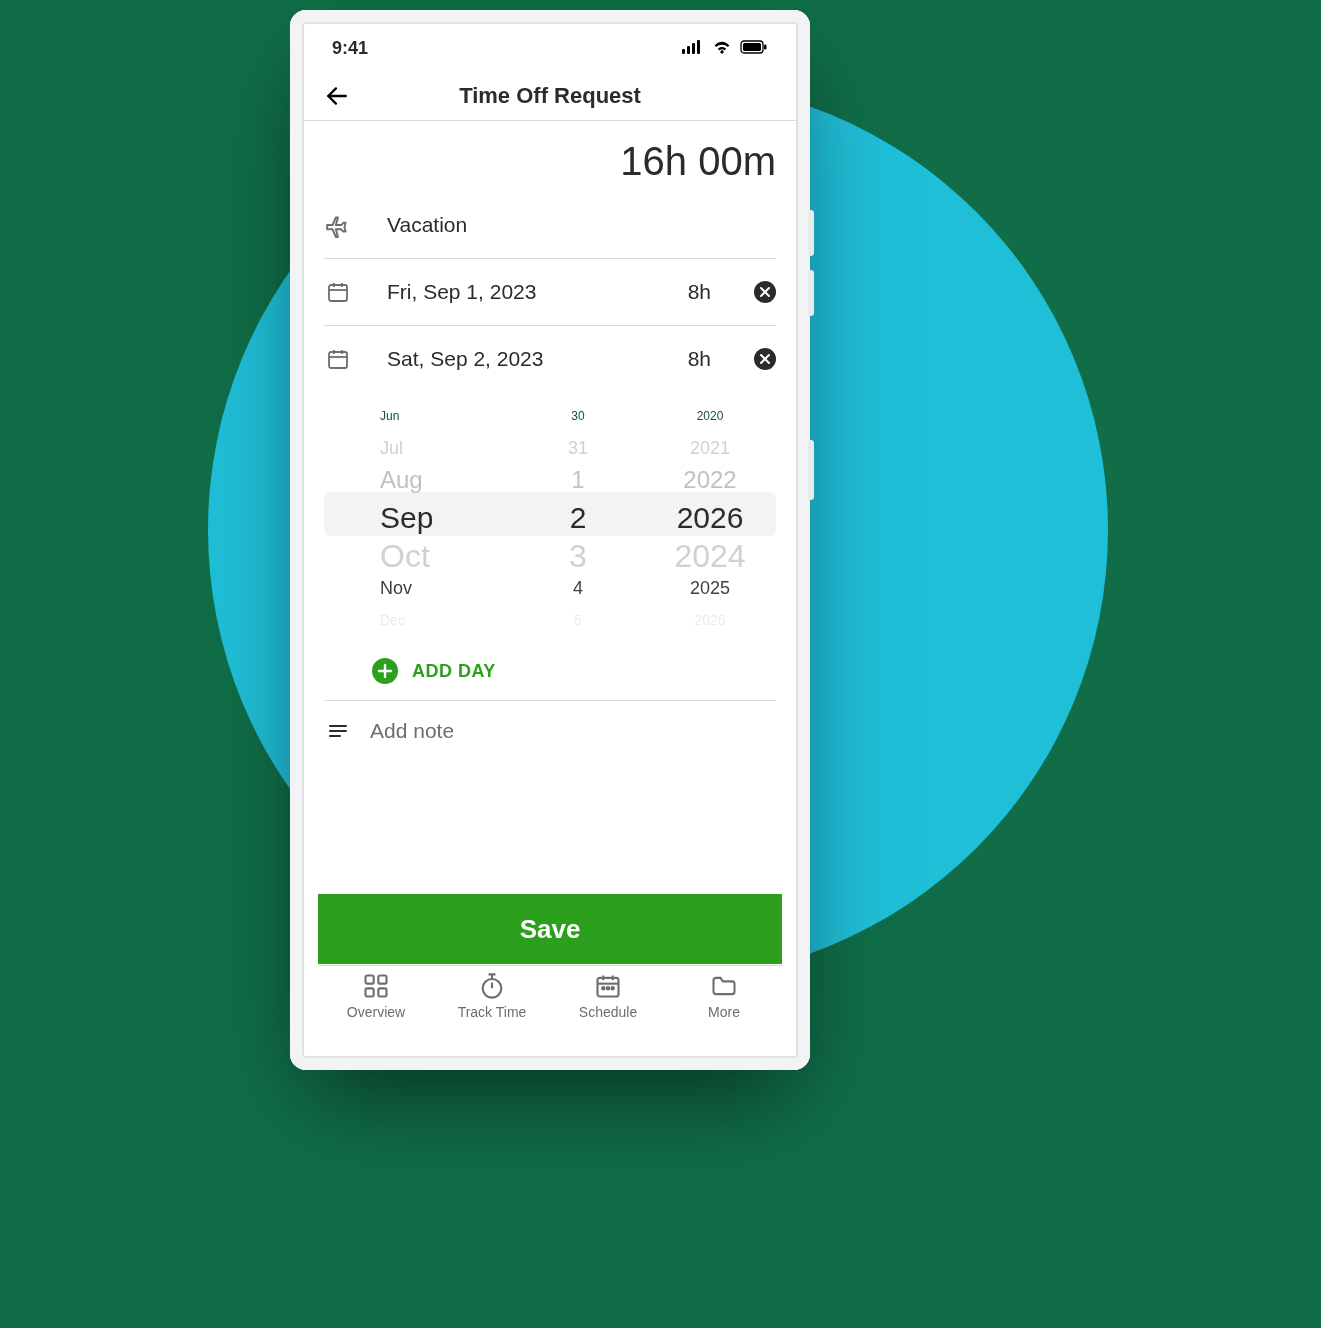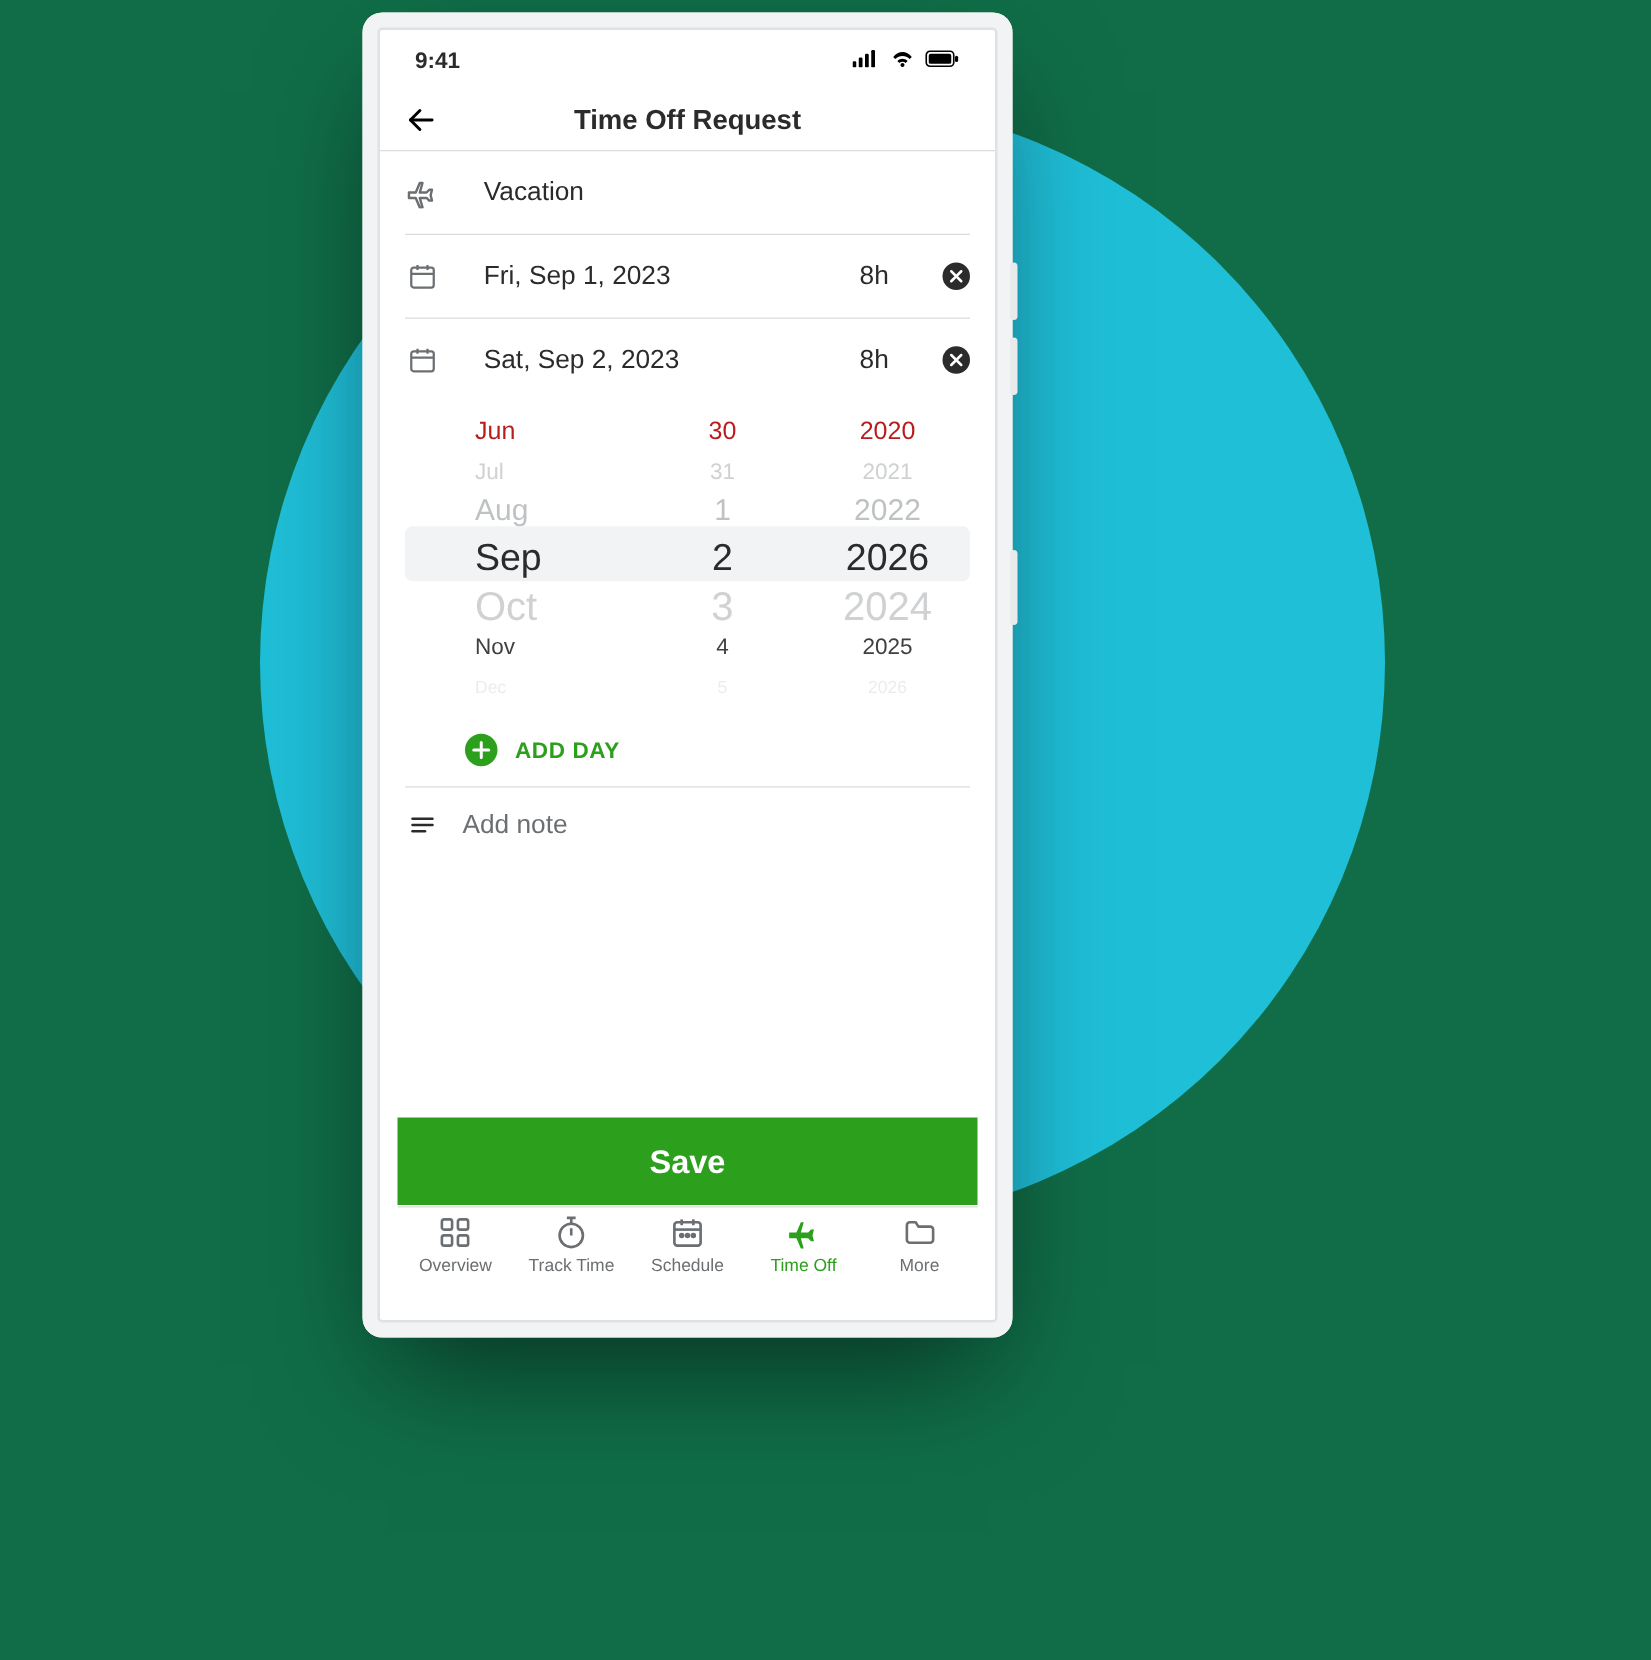--- a/index.html
+++ b/index.html
@@ -34,21 +34,21 @@
   .x-circle{width:22px;height:22px;border-radius:50%;background:#2b2b2b;display:flex;align-items:center;justify-content:center;}
   .x-circle svg{width:12px;height:12px;}
 
   .picker{margin:6px 0 4px;position:relative;}
   .picker-rows{position:relative;overflow:hidden;padding:2px 0;}
   .picker-sel{position:absolute;left:0;right:0;height:44px;top:94px;background:#f2f3f4;border-radius:6px;}
   .prow{position:relative;height:32px;display:flex;align-items:center;z-index:1;}
   .prow.center{height:44px;font-size:30px;color:var(--ink);font-weight:500;}
   .pcell{width:33.33%;text-align:center;}
   .pcell.m{text-align:left;padding-left:56px;}
-  .fade1{color:#b91c1c;font-size:20px;}
+  .fade1{color:#14532d;font-size:12px;}
   .fade2{color:#cfd1d2;font-size:18px;}
   .fade3{color:#bfc2c3;font-size:24px;}
   .fade4{color:#cfd1d2;font-size:32px;}
   .fade5{color:#404040;font-size:18px;}
   .fade6{color:#ececec;font-size:14px;}
 
   .addday{display:flex;align-items:center;gap:14px;height:58px;border-bottom:1px solid var(--hair);padding-left:48px;}
   .plus{width:26px;height:26px;border-radius:50%;background:var(--green);display:flex;align-items:center;justify-content:center;}
   .plus svg{width:16px;height:16px;}
   .addday .lbl{color:var(--green);font-weight:700;letter-spacing:.5px;font-size:18px;}
@@ -107,20 +107,21 @@
       <div class="topbar">
         <div class="back">
           <svg width="26" height="26" viewBox="0 0 24 24" fill="none" stroke="#000" stroke-width="2.2" stroke-linecap="round" stroke-linejoin="round">
               <line x1="20" y1="12" x2="4" y2="12"></line>
               <polyline points="11 5 4 12 11 19"></polyline>
             </svg>
         </div>
         <h1>Time Off Request</h1>
       </div>
 
+      <div class="total">16h 00m</div>
 
       <div class="section">
 
         <div class="row">
           <span class="icon-slot">
             <svg width="26" height="26" viewBox="0 0 24 24" fill="none" stroke="#6b6f72" stroke-width="1.8" stroke-linecap="round" stroke-linejoin="round">
                 <path d="M2 12h5l3-7h2l-2 7h5l2-2h2l-1 4 1 4h-2l-2-2h-5l2 7h-2l-3-7H2z"></path>
               </svg>
           </span>
           <span class="label">Vacation</span>
@@ -253,26 +254,20 @@
               <rect x="3" y="5" width="18" height="16" rx="2"></rect>
               <line x1="3" y1="10" x2="21" y2="10"></line>
               <line x1="8" y1="3" x2="8" y2="7"></line>
               <line x1="16" y1="3" x2="16" y2="7"></line>
               <circle cx="8" cy="14" r="1" fill="currentColor"></circle>
               <circle cx="12" cy="14" r="1" fill="currentColor"></circle>
               <circle cx="16" cy="14" r="1" fill="currentColor"></circle>
             </svg>
           <span>Schedule</span>
         </div>
-        <div class="tab active">
-          <svg viewBox="0 0 24 24" fill="currentColor">
-              <path d="M2 12h5l3-7h2l-2 7h5l2-2h2l-1 4 1 4h-2l-2-2h-5l2 7h-2l-3-7H2z"></path>
-            </svg>
-          <span>Time Off</span>
-        </div>
         <div class="tab">
           <svg viewBox="0 0 24 24" fill="none" stroke="currentColor" stroke-width="1.8">
               <path d="M3 7a2 2 0 0 1 2-2h4l2 3h8a2 2 0 0 1 2 2v7a2 2 0 0 1-2 2H5a2 2 0 0 1-2-2z"></path>
             </svg>
           <span>More</span>
         </div>
       </div>
 
     </div>
   </div>

